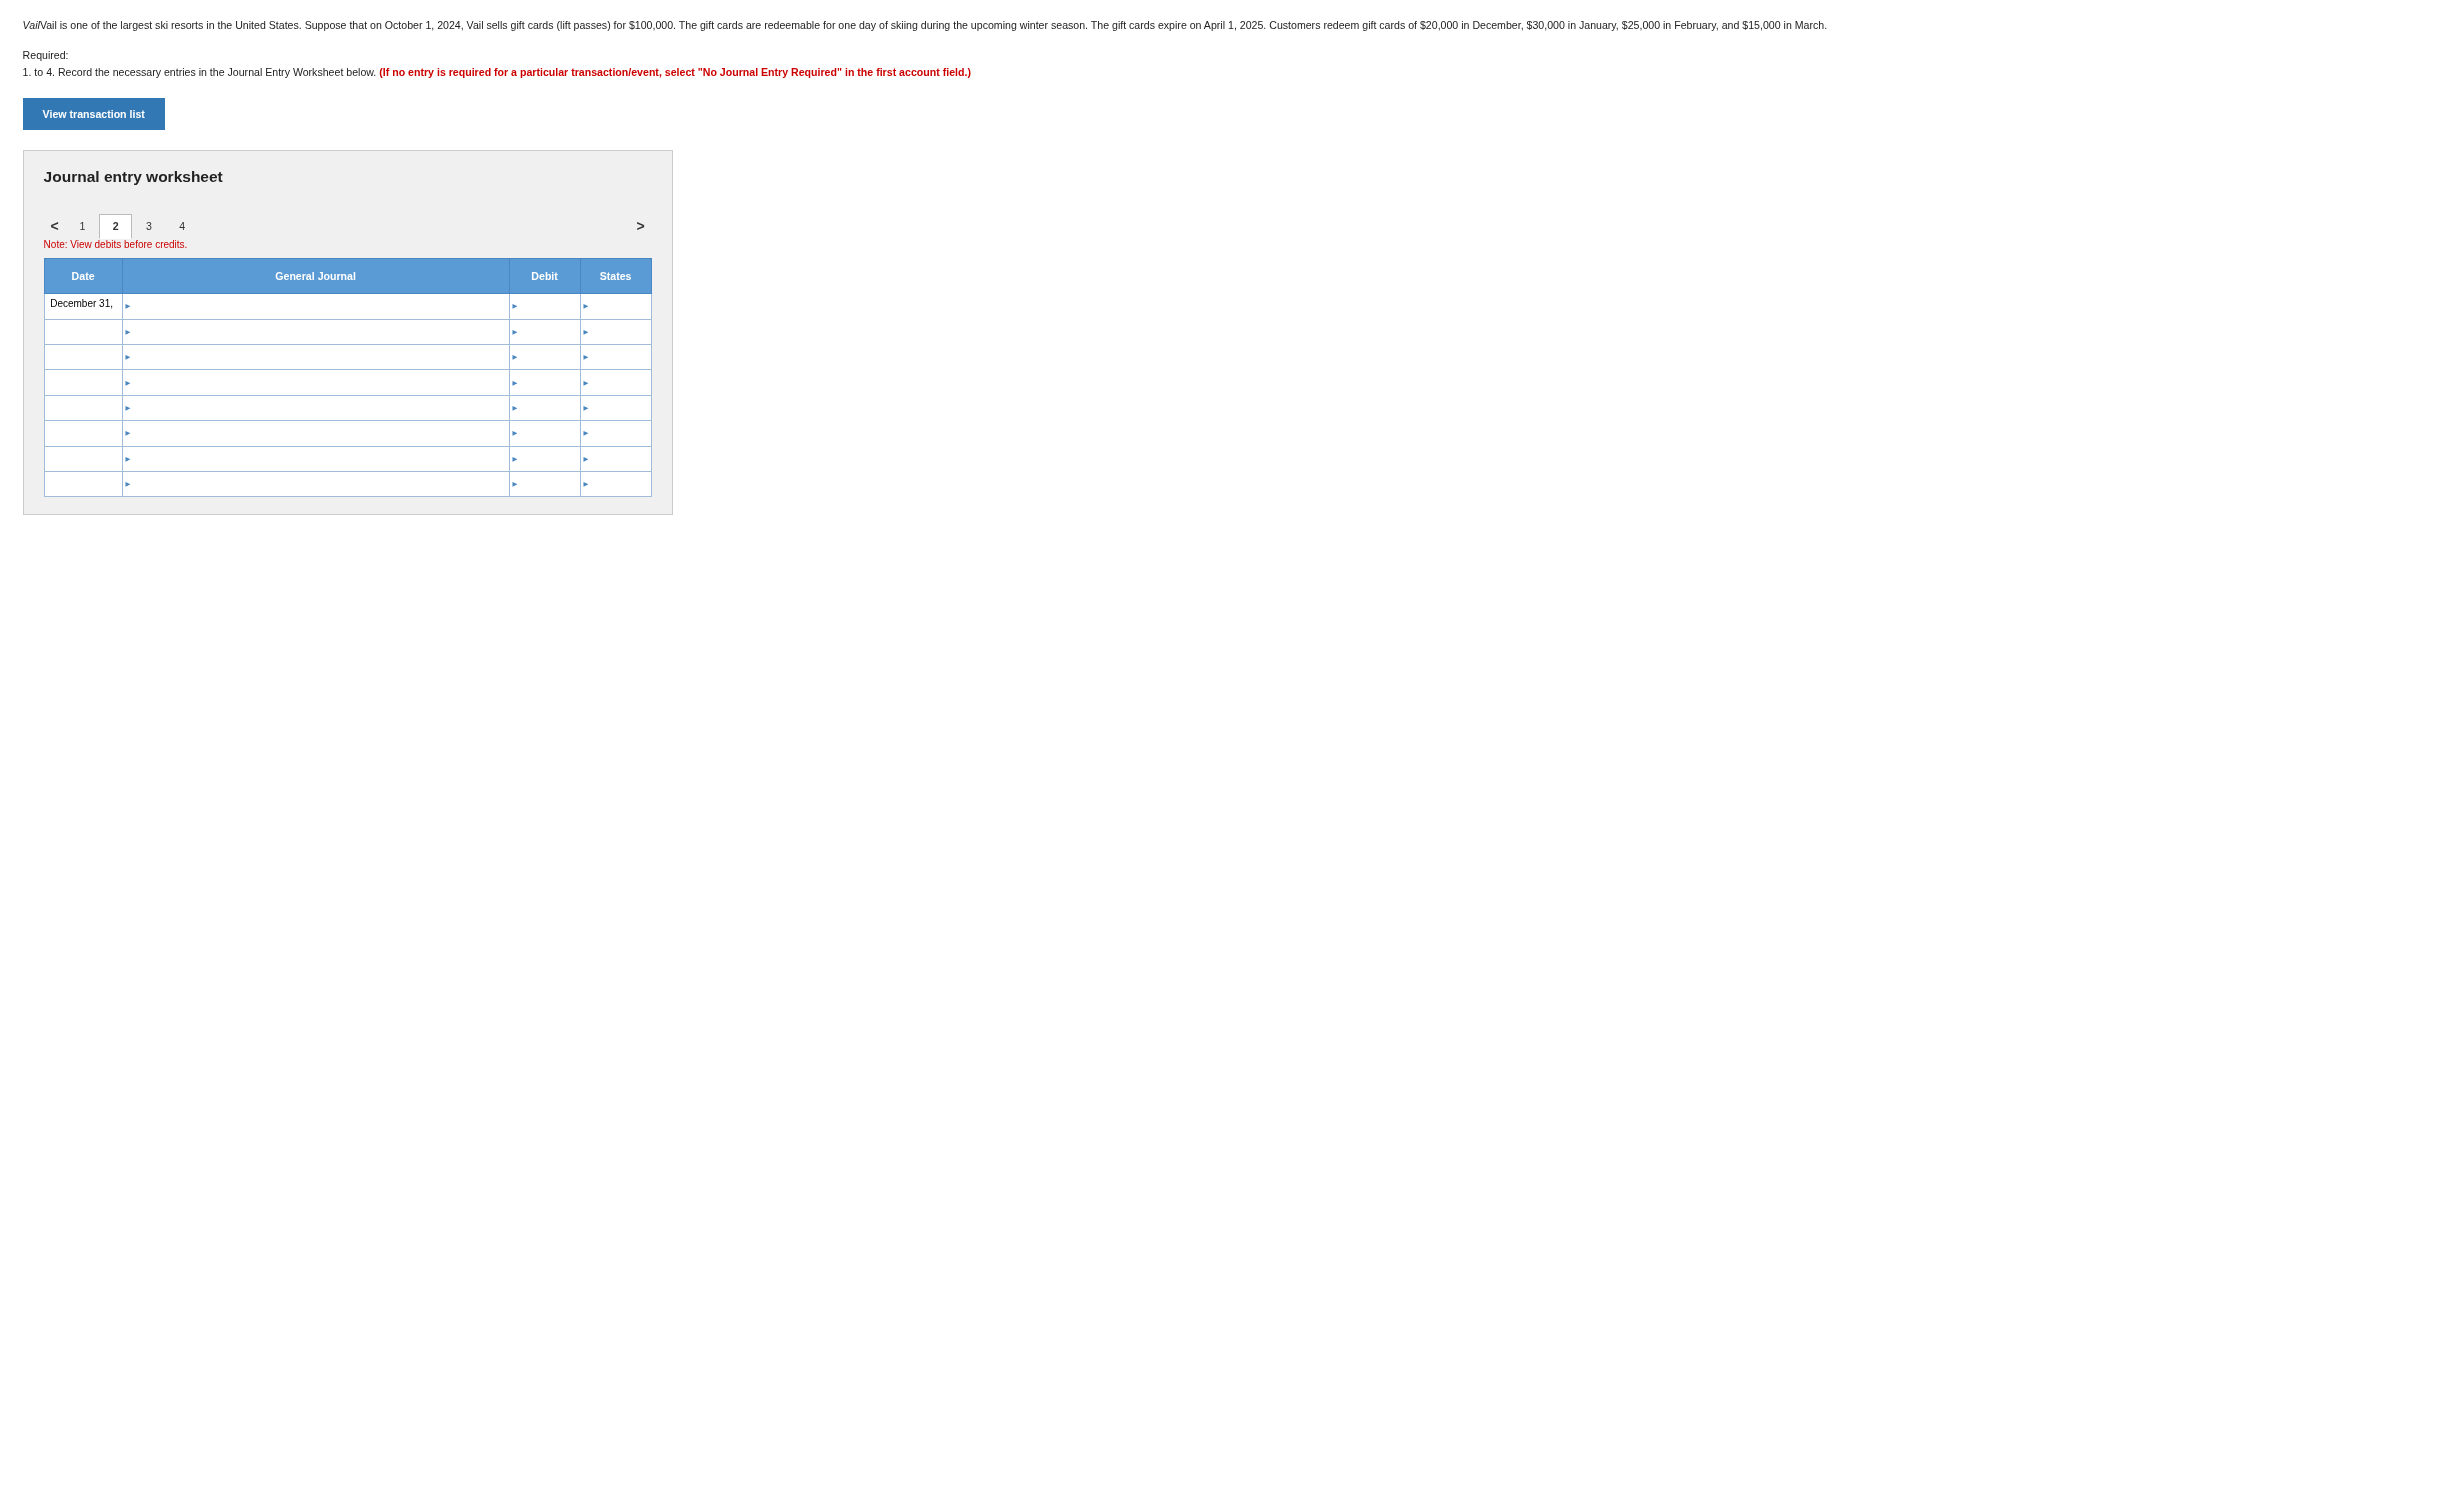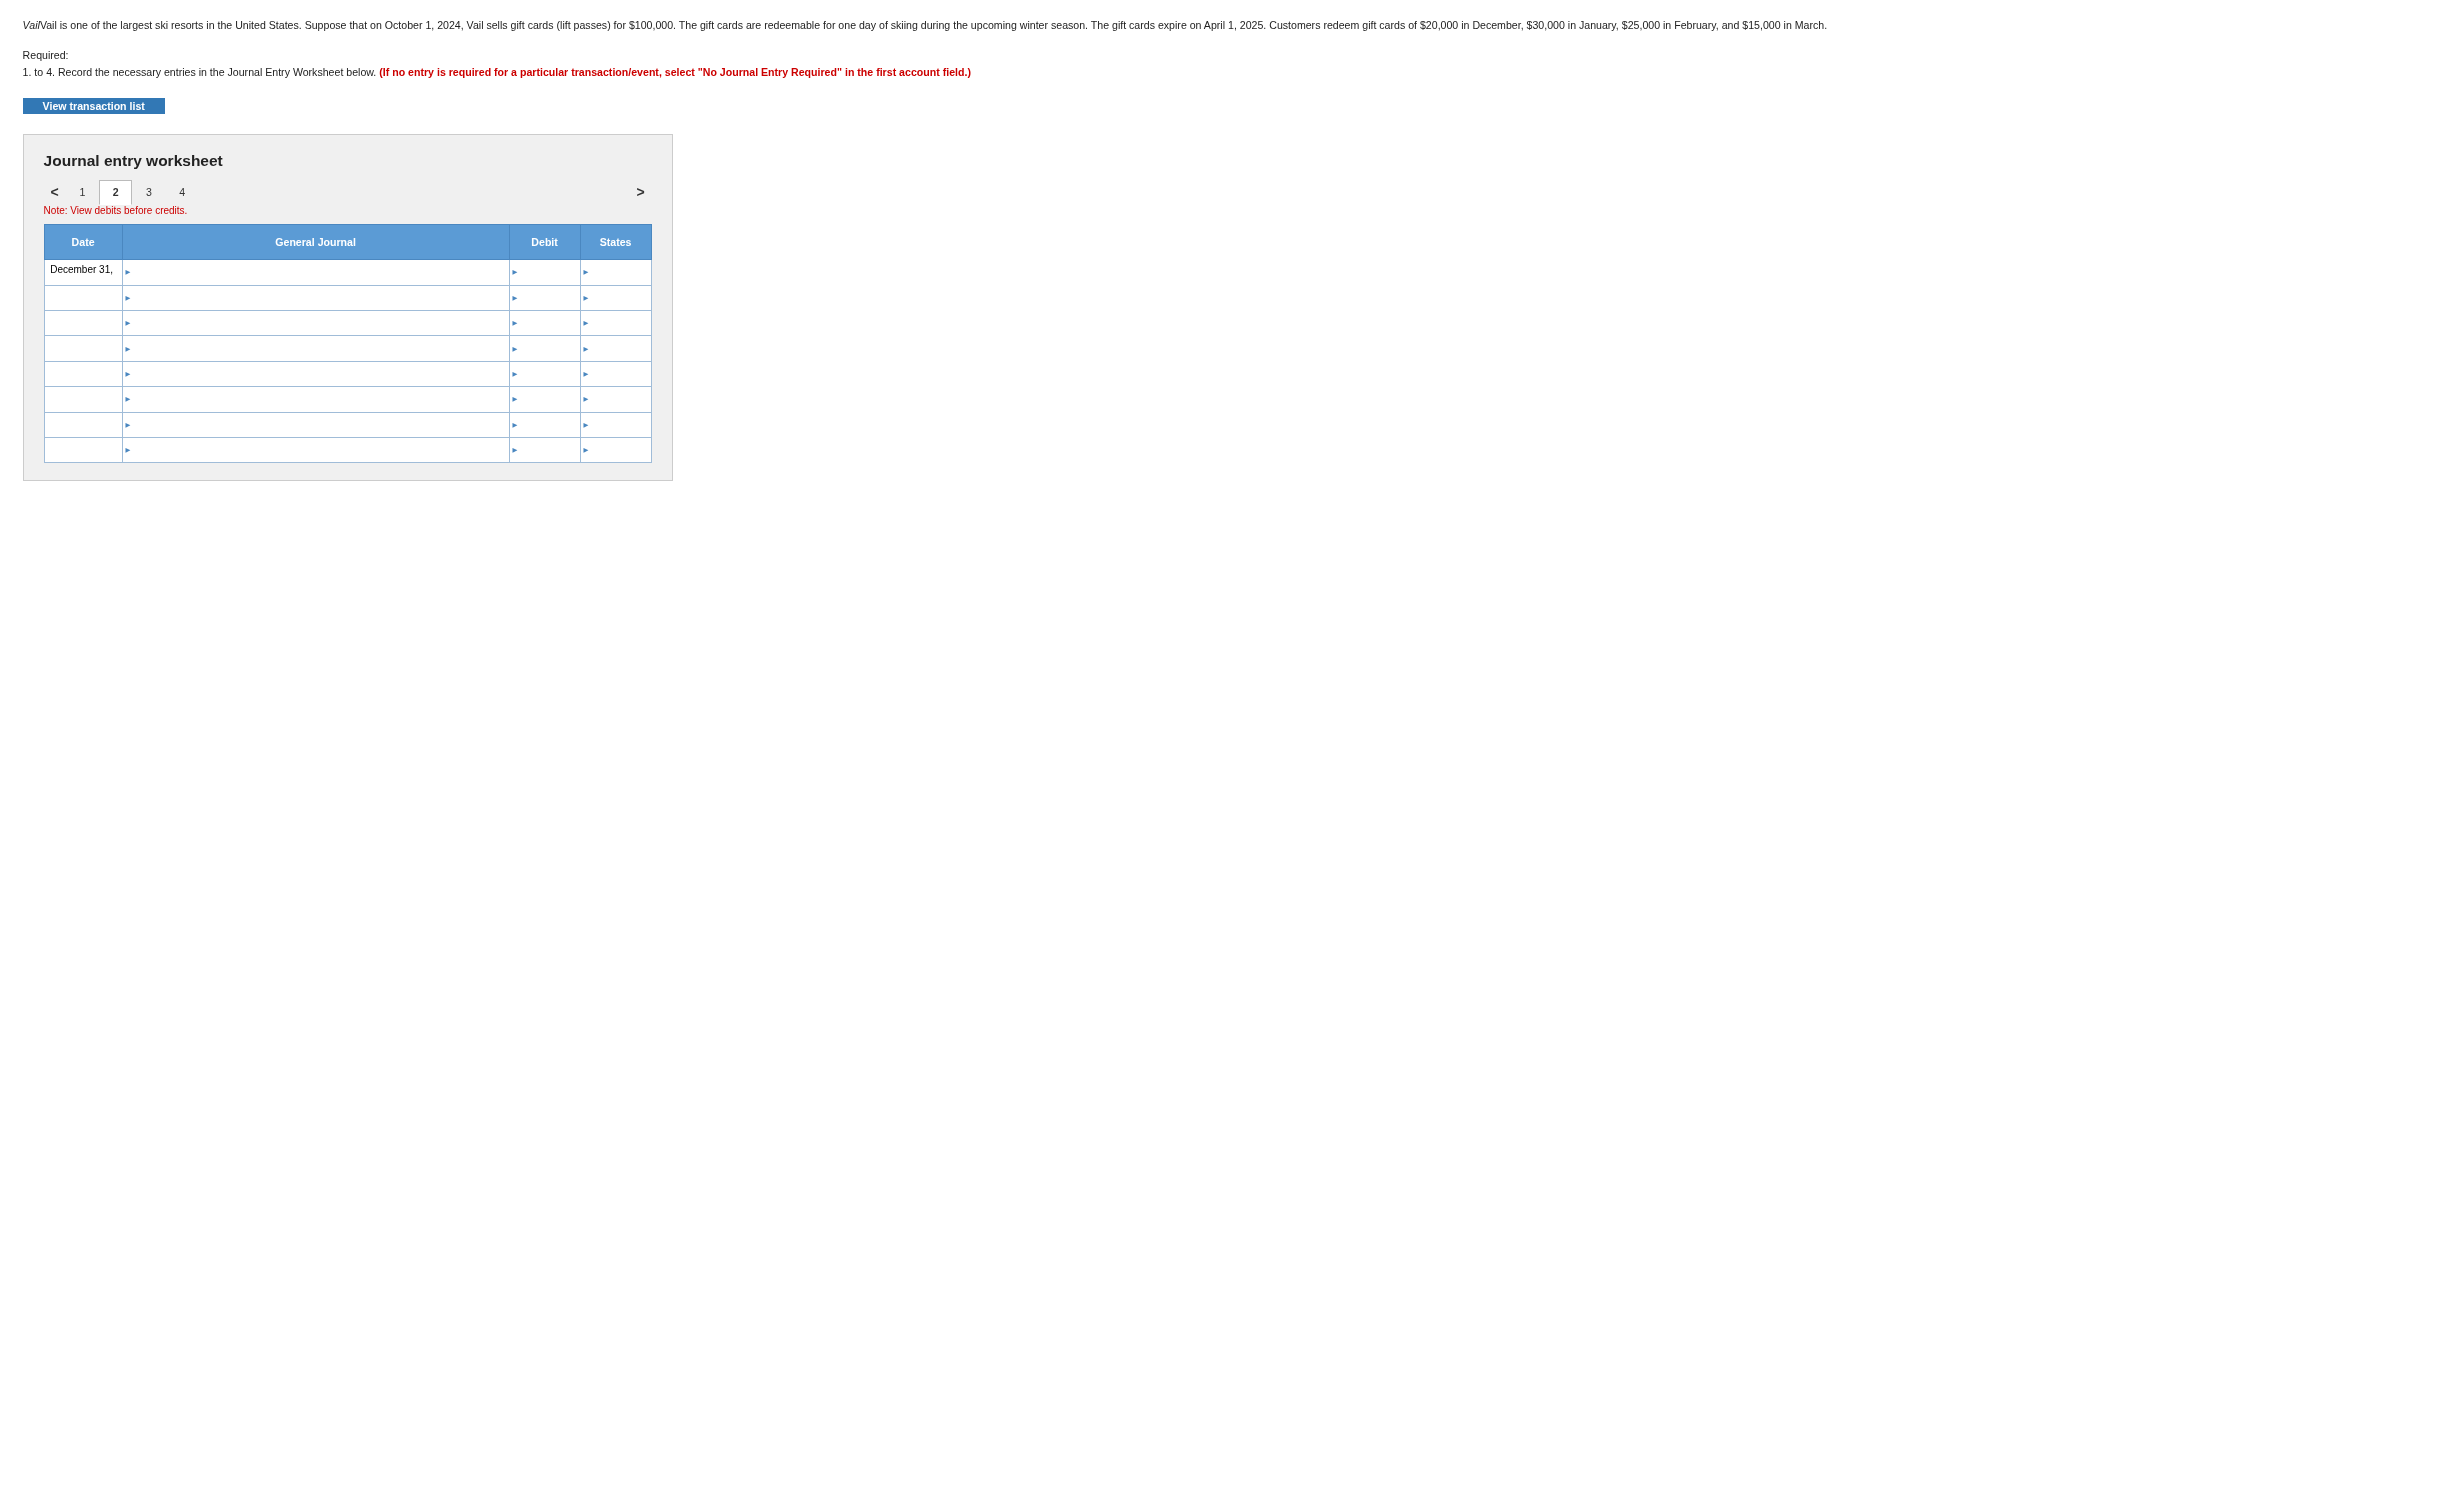--- a/index.html
+++ b/index.html
@@ -30,37 +30,37 @@
       font-weight: normal;
     }
     .red-text {
       color: #cc0000;
       font-weight: bold;
     }
     .view-transaction-btn {
       background-color: #3278b5;
       color: #fff;
       border: none;
-      padding: 2px 20px;
+      padding: 10px 20px;
       font-size: 10.6px;
       font-weight: bold;
       cursor: pointer;
       margin-bottom: 20px;
       display: inline-block;
     }
     .worksheet-container {
       background: #f0f0f0;
       border: 0.7px solid #ccc;
       padding: 17px 20px;
       max-width: 650px;
     }
     .worksheet-title {
       font-size: 15.5px;
       font-weight: bold;
-      margin-bottom: 10px;
+      margin-bottom: 28px;
     }
     .tabs-row {
       display: flex;
       align-items: center;
       margin-bottom: 0;
       gap: 0;
     }
     .tab-nav-btn {
       background: none;
       border: none;

